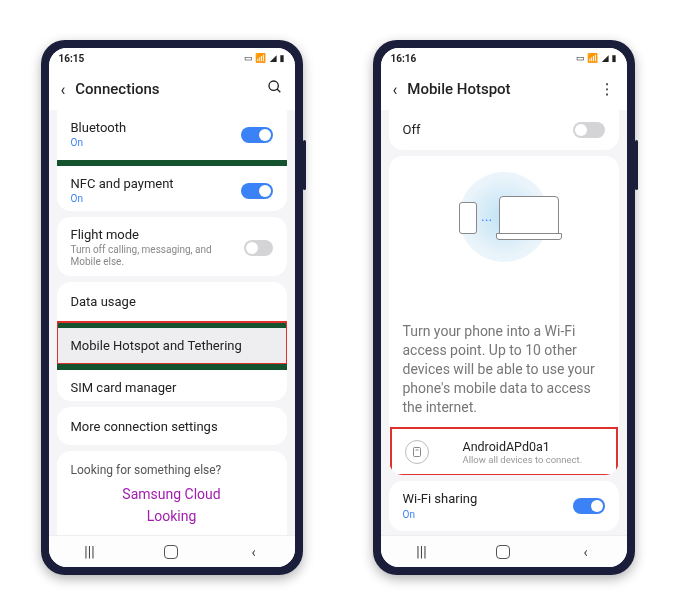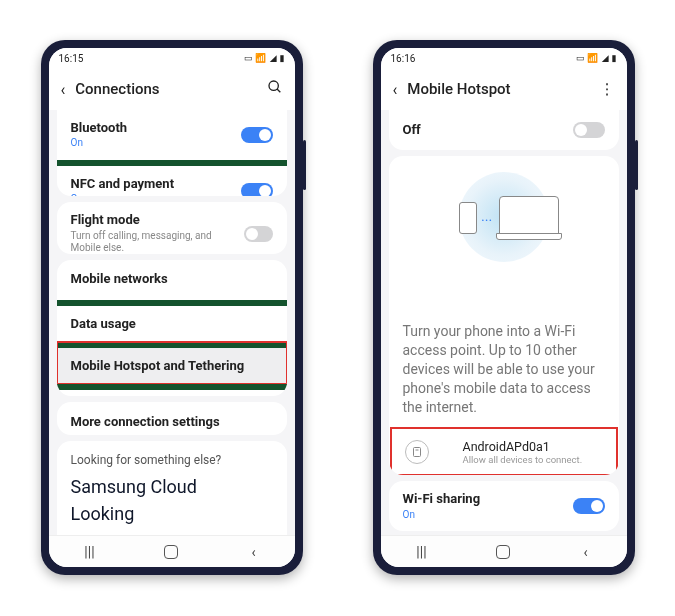--- a/index.html
+++ b/index.html
@@ -43,21 +43,21 @@
   }
   .statusbar {
     height: 20px;
     background: #fff;
     display: flex;
     align-items: center;
     padding: 0 10px;
     font-size: 10px;
     color: #222;
   }
-  .statusbar .time { flex: 0 0 auto; font-weight: 400;}
+  .statusbar .time { flex: 0 0 auto; font-weight: 700;}
   .statusbar .status-icons { margin-left: auto; display: flex; gap: 3px; align-items: center; font-size: 9px;}
   .status-icons span { display:inline-block; }
   .header {
     background: #fff;
     height: 42px;
     display: flex;
     align-items: center;
     padding: 0 12px;
     gap: 10px;
   }
@@ -70,21 +70,21 @@
     padding: 10px 14px;
     display: flex;
     align-items: center;
     position: relative;
     min-height: 40px;
   }
   .row + .row { border-top: 6px solid #14532d; }
   .row .sub { font-size: 10px; color: #888; margin-top: 1px;}
   .row .sub-on { font-size: 10px; color: #3b82f6; margin-top:1px;}
   .row .txt { display: flex; flex-direction: column; line-height: 1.25;}
-  .row .txt .label { font-size: 13px; color: #222; font-weight: bold;}
+  .row .txt .label { font-size: 13px; color: #222;}
   .row .toggle { margin-left: auto; }
   .toggle { width: 32px; height: 16px; border-radius: 10px; position: relative;}
   .toggle.on { background: #3b82f6;}
   .toggle.off { background: #d4d4d6;}
   .toggle::after {
     content:"";
     width: 12px; height: 12px;
     background: #fff;
     border-radius: 50%;
     position: absolute;
@@ -96,21 +96,21 @@
     outline: 2px solid #e0312d;
     outline-offset: -1px;
   }
   .prompt {
     background: #fff;
     border-radius: 14px 14px 0 0;
     margin: 6px 8px 0;
     padding: 12px 14px 8px;
   }
   .prompt .q { font-size: 12px; color: #555; margin-bottom: 6px;}
-  .prompt .link { font-size: 18px; color: #0f172a; padding: 3px 0;}
+  .prompt .link { font-size: 14px; color: #a21caf; padding: 3px 0; text-align: center;}
   .navbar {
     height: 32px;
     background: #fdfdfd;
     display: flex;
     align-items: center;
     justify-content: space-around;
     border-top: 1px solid #eee;
     color: #444;
     font-size: 14px;
   }
@@ -205,25 +205,20 @@
             <span class="label">Flight mode</span>
             <span class="sub">Turn off calling, messaging, and Mobile else.</span>
           </div>
           <div class="toggle off"></div>
         </div>
       </div>
 
       <div class="section">
         <div class="row">
           <div class="txt">
-              <span class="label">Mobile networks</span>
-            </div>
-        </div>
-        <div class="row">
-          <div class="txt">
               <span class="label">Data usage</span>
             </div>
         </div>
         <div class="row hl" style="background:#eeeef0;">
           <div class="txt">
               <span class="label">Mobile Hotspot and Tethering</span>
             </div>
         </div>
         <div class="row">
           <div class="txt">

